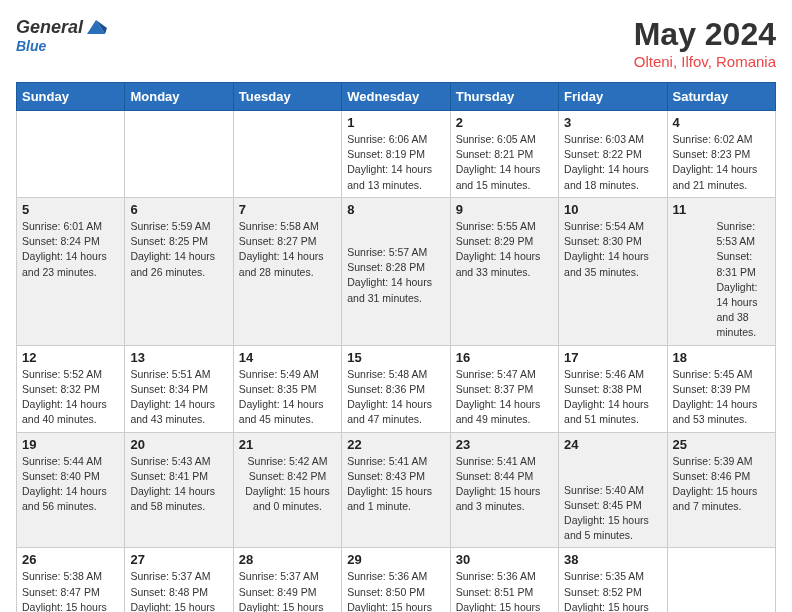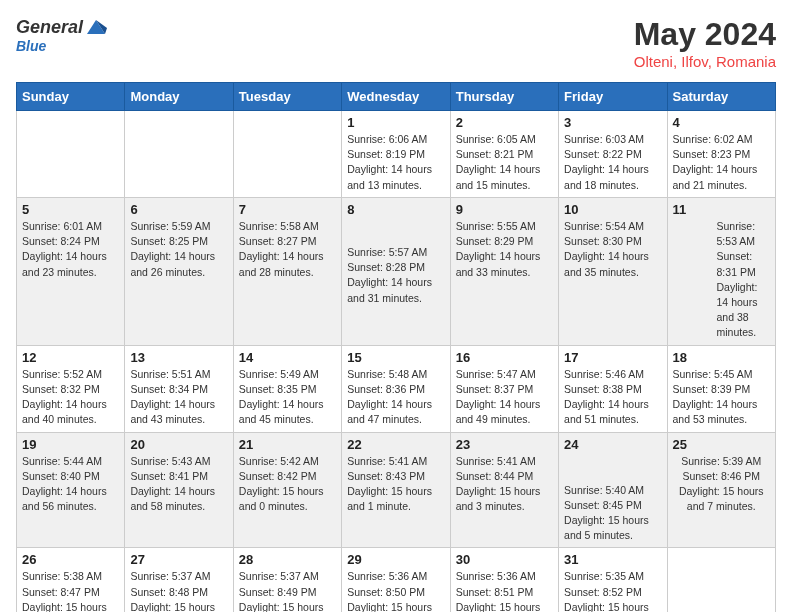--- a/index.html
+++ b/index.html
@@ -269,21 +269,21 @@
         </td>
         <td class="alt-row">
           <div class="day-num">20</div>
           <div class="day-info" style="white-space: pre-line;">Sunrise: 5:43 AM
 Sunset: 8:41 PM
 Daylight: 14 hours
 and 58 minutes.</div>
         </td>
         <td class="alt-row">
           <div class="day-num">21</div>
-          <div class="day-info" style="white-space: pre-line;">Sunrise: 5:42 AM
+          <div class="day-info" style="white-space: pre-line; text-align: center;">Sunrise: 5:42 AM
 Sunset: 8:42 PM
 Daylight: 15 hours
 and 0 minutes.</div>
         </td>
         <td class="alt-row">
           <div class="day-num">22</div>
           <div class="day-info" style="white-space: pre-line;">Sunrise: 5:41 AM
 Sunset: 8:43 PM
 Daylight: 15 hours
 and 1 minute.</div>
@@ -297,21 +297,21 @@
         </td>
         <td class="alt-row">
           <div class="day-num">24</div>
           <div class="day-info" style="white-space: pre-line; margin-top: 31px;">Sunrise: 5:40 AM
 Sunset: 8:45 PM
 Daylight: 15 hours
 and 5 minutes.</div>
         </td>
         <td class="alt-row">
           <div class="day-num">25</div>
-          <div class="day-info" style="white-space: pre-line; text-align: center;">Sunrise: 5:39 AM
+          <div class="day-info" style="white-space: pre-line;">Sunrise: 5:39 AM
 Sunset: 8:46 PM
 Daylight: 15 hours
 and 7 minutes.</div>
         </td>
       </tr>
       <tr>
         <td>
           <div class="day-num">26</div>
           <div class="day-info" style="white-space: pre-line;">Sunrise: 5:38 AM
 Sunset: 8:47 PM
@@ -340,21 +340,21 @@
 and 14 minutes.</div>
         </td>
         <td>
           <div class="day-num">30</div>
           <div class="day-info" style="white-space: pre-line;">Sunrise: 5:36 AM
 Sunset: 8:51 PM
 Daylight: 15 hours
 and 15 minutes.</div>
         </td>
         <td>
-          <div class="day-num">31</div>
+          <div class="day-num">38</div>
           <div class="day-info" style="white-space: pre-line;">Sunrise: 5:35 AM
 Sunset: 8:52 PM
 Daylight: 15 hours
 and 16 minutes.</div>
         </td>
         <td class="empty-cell"></td>
       </tr>
     </tbody>
 </table>
 

